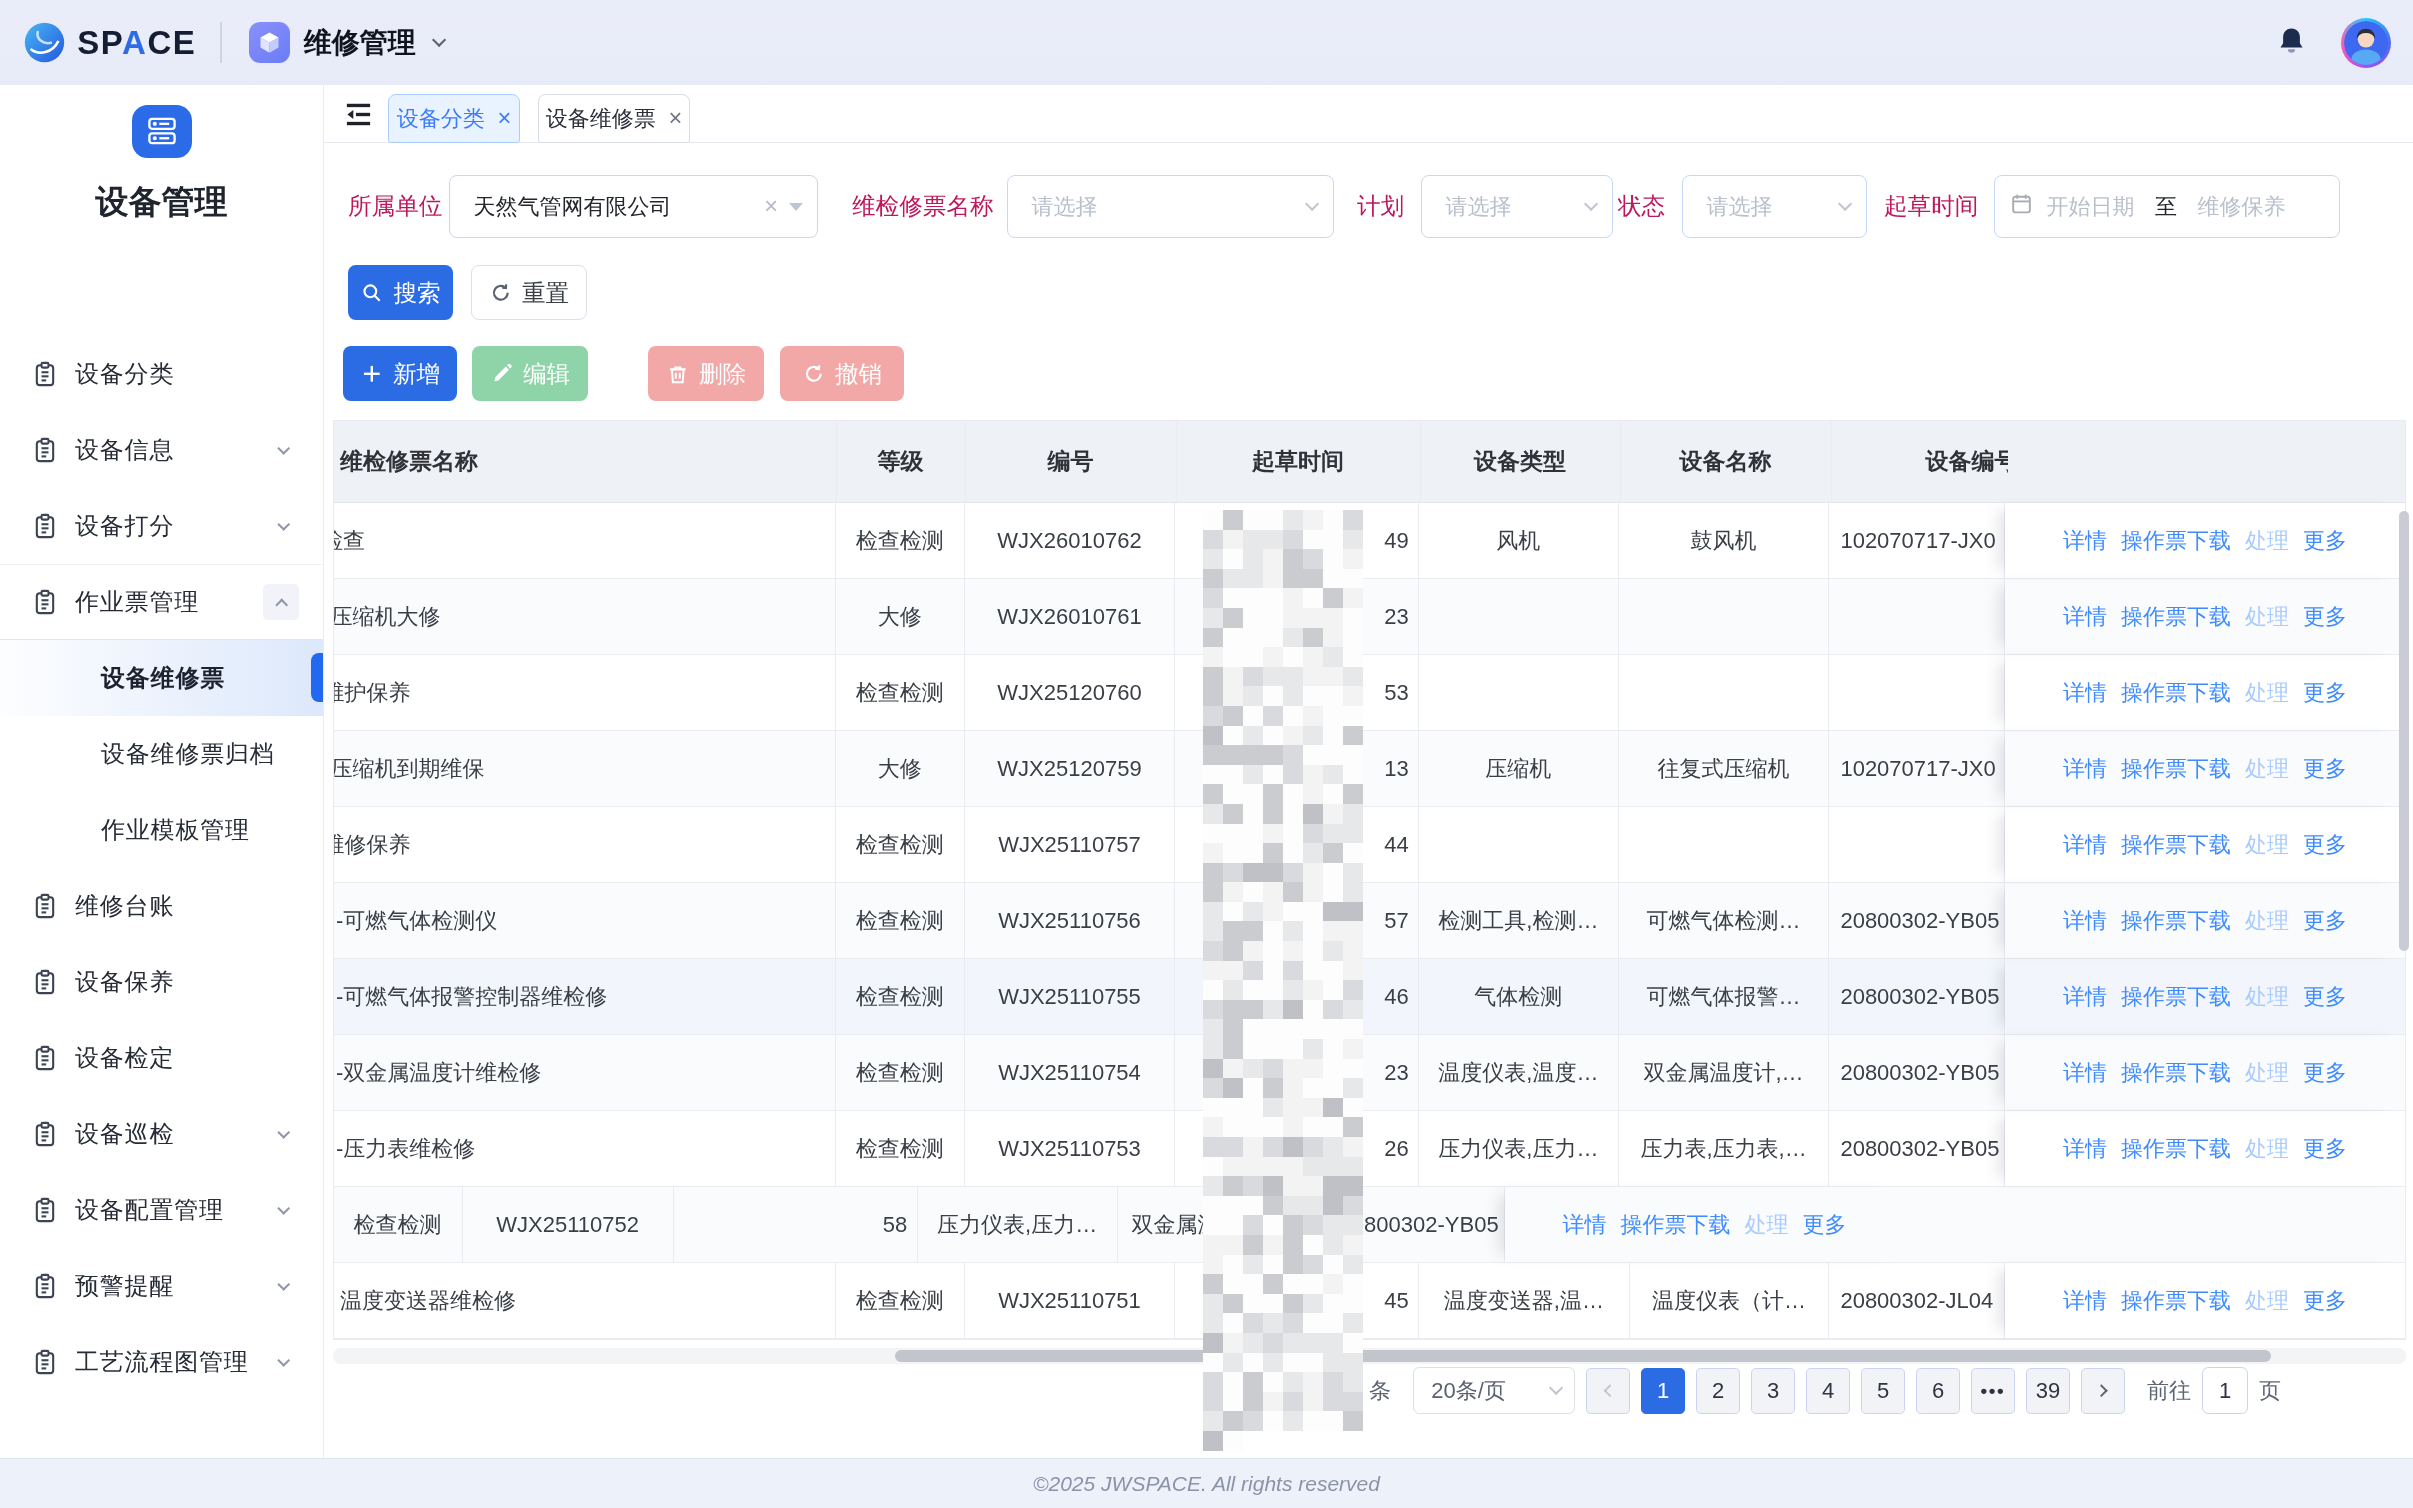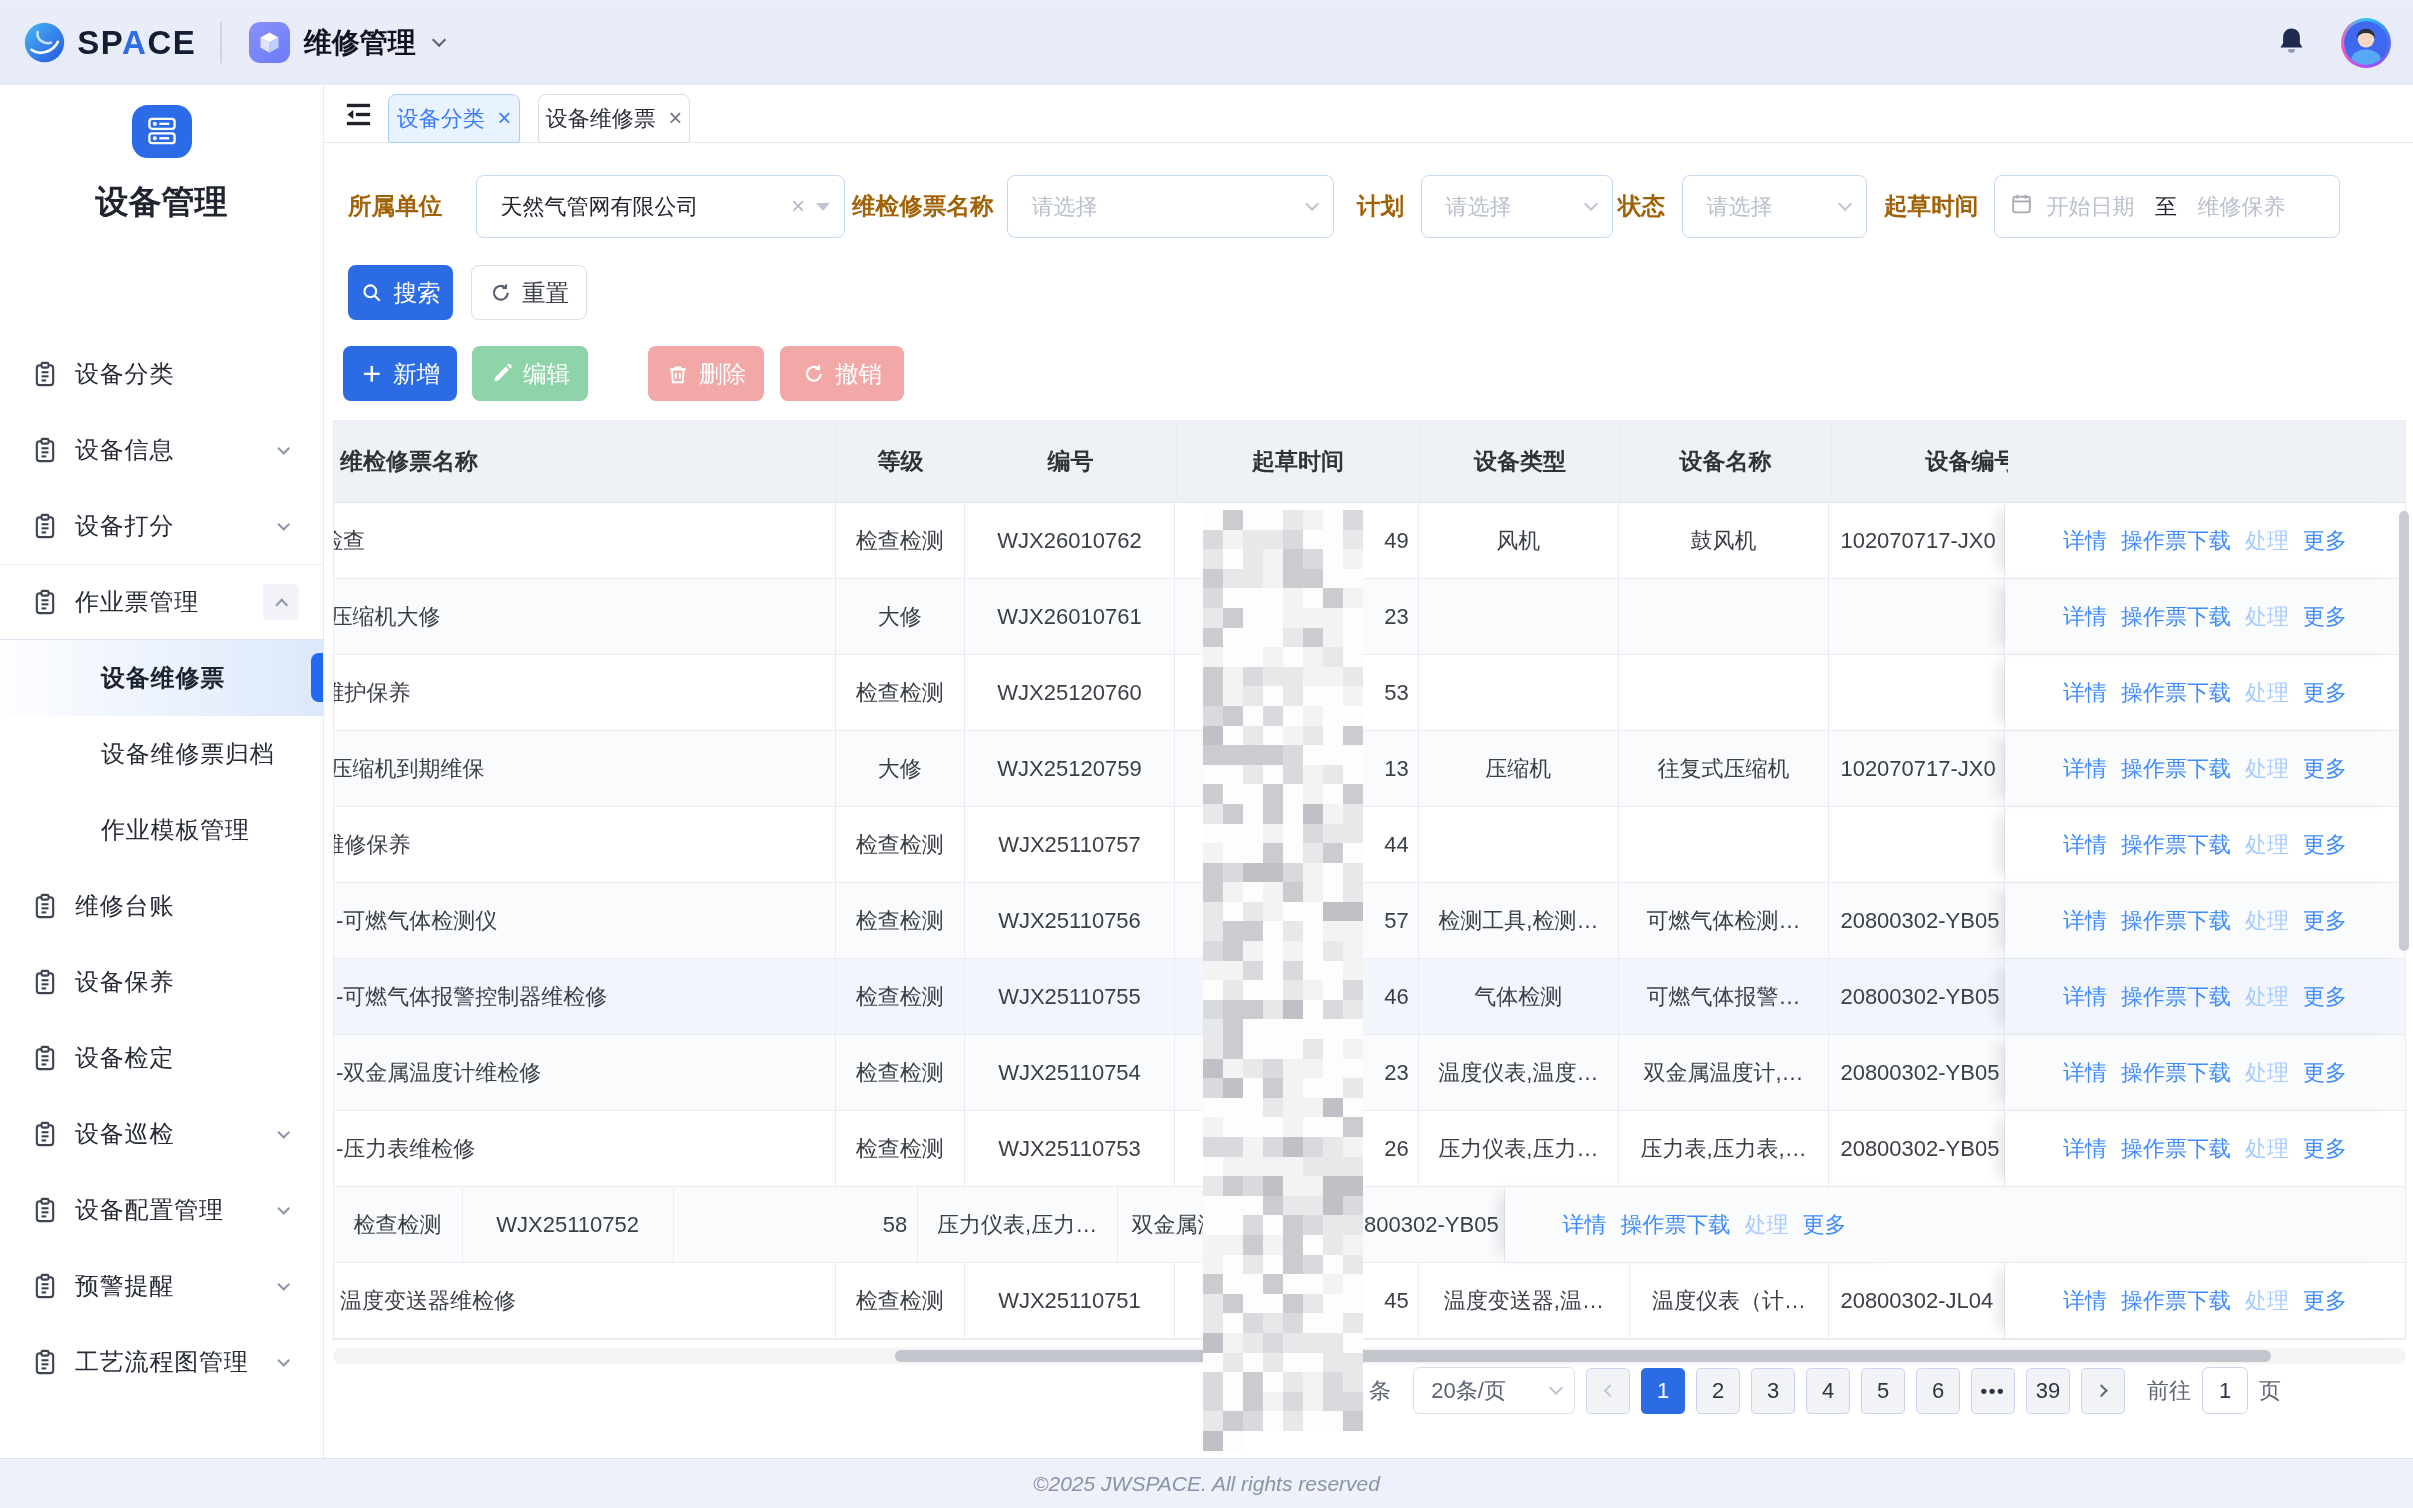--- a/index.html
+++ b/index.html
@@ -50,21 +50,21 @@
   .tabbar { position:absolute; left:0; top:0; width:100%; height:58px; border-bottom:1.6px solid #e7e9f0; background:#fff; }
   .collapse { position:absolute; left:19px; top:14px; width:31px; height:31px; cursor:pointer; }
   .tab { position:absolute; top:9.4px; height:49px; border-radius:7.9px 7.9px 3.1px 3.1px; display:flex; align-items:center; justify-content:center; gap:12.6px; font-size:22px; cursor:pointer; }
   .tab .x { font-size:23.6px; line-height:1; }
   .tab1 { left:64px; width:132px; background:#e9f2ff; border:1.6px solid #a9ccff; color:#3e7bfa; }
   .tab1 .x { color:#3e7bfa; }
   .tab2 { left:214px; width:152px; background:#fff; border:1.6px solid #d8dce6; color:#2b2f38; }
   .tab2 .x { color:#6f7684; }
 
   
-  .flabel { position:absolute; top:90px; height:63px; line-height:63px; font-size:23.6px; color:#a16207; white-space:nowrap;font-weight:bold; }
+  .flabel { position:absolute; top:90px; height:63px; line-height:63px; font-size:23.6px; color:#be185d; white-space:nowrap; }
   .fbox { position:absolute; top:90px; height:63px; background:#fff; border:1.6px solid #c5d8f4; border-radius:7.9px; display:flex; align-items:center; font-size:22px; color:#b9c0cc; }
   .fbox .val { color:#23262e; }
   .fbox .ph { color:#b9c0cc; }
   .fbox .grow { flex:1; }
   .clear-x { color:#b4bac6; font-size:23.6px; margin-right:11px; }
   .tri { width:0; height:0; border:7px solid transparent; border-top:8.6px solid #bfc5d2; margin-right:14px; margin-top:7.9px; }
   .vchev { width:10.2px; height:10.2px; border-right:2px solid #bfc5d2; border-bottom:2px solid #bfc5d2; transform:rotate(45deg); margin-right:15.7px; margin-top:-4.7px; }
   .cal svg { width:25px; height:25px; margin:0 12.6px 0 14px; }
   .to-sep { color:#23262e; margin:0 20.4px; }
 
@@ -329,21 +329,21 @@
       <span>设备分类</span>
         <span class="x">×</span>
     </div>
     <div class="tab tab2">
       <span>设备维修票</span>
         <span class="x">×</span>
     </div>
   </div>
 
   <div class="flabel" style="left:24px;">所属单位</div>
-  <div class="fbox" style="left:152px; width:369px; padding-left:23.6px;">
+  <div class="fbox" style="left:125px; width:369px; padding-left:23.6px;">
     <span class="val">天然气管网有限公司</span>
     <span class="grow"></span>
     <span class="clear-x">×</span>
     <span class="tri"></span>
   </div>
 
   <div class="flabel" style="left:528px;">维检修票名称</div>
   <div class="fbox" style="left:683px; width:327px; padding-left:23.6px;">
     <span class="ph">请选择</span>
     <span class="grow"></span>

